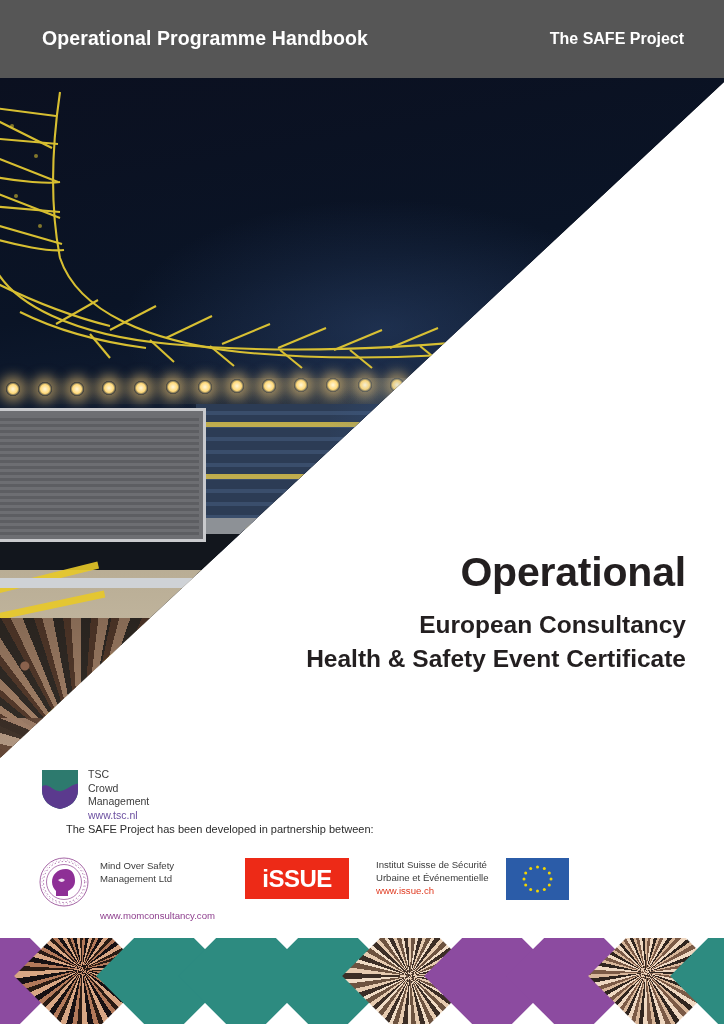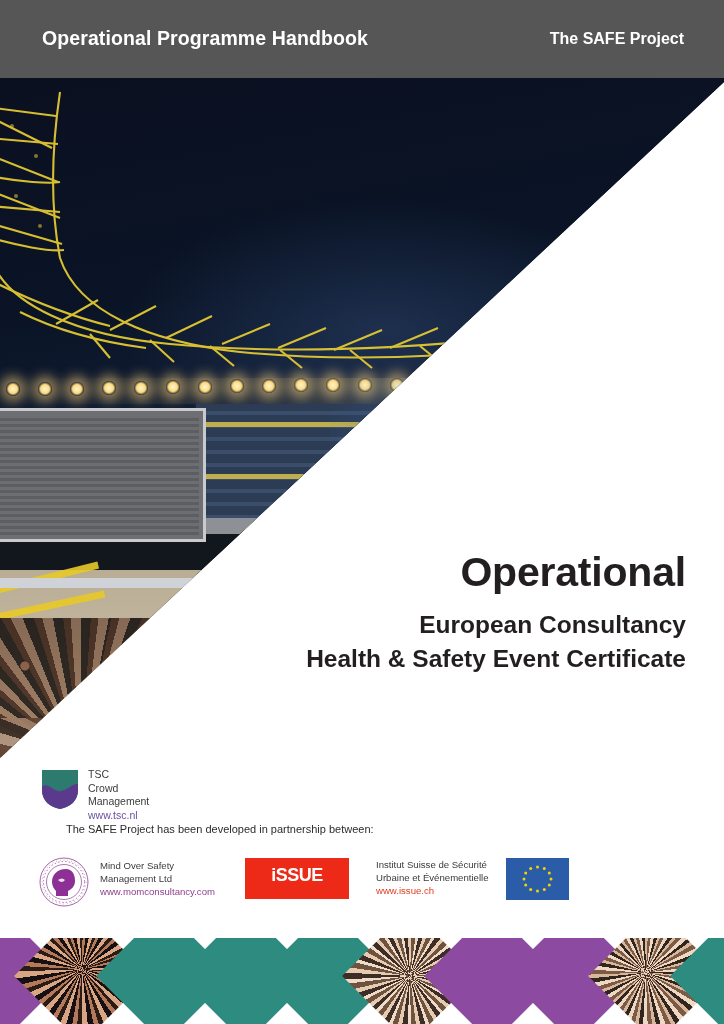--- a/index.html
+++ b/index.html
@@ -89,32 +89,32 @@
   #tsc .shield{position:absolute;left:0;top:0;width:40px;height:44px;}
   #tsc .txt{position:absolute;left:48px;top:2px;line-height:13.5px;}
   #tsc .txt span{display:block;font-size:10.5px;color:#3b3b3b;}
   #tsc .txt .url{color:#6b4fa0;}
 
   
   #partline{position:absolute;left:40px;top:823px;font-size:11px;color:#2b2b2b;margin-left:26px;}
 
   #partners{position:absolute;left:38px;top:852px;width:660px;height:62px;}
   .pt{position:absolute;font-size:9.6px;line-height:13px;color:#3b3b3b;}
-  .pt .url-pu{color:#8e3f8e;}
+  .pt .url-pu{color:#8e3f8e;margin-top:24px;}
   .pt .url-rd{color:#e03a20;}
 
   
   #mom{position:absolute;left:0px;top:4px;width:52px;height:52px;}
   #momtxt{left:62px;top:7px;}
 
   
   #issuebox{position:absolute;left:207px;top:6px;width:104px;height:41px;
       background:#ED2A17;}
   #issuebox span{position:absolute;left:0;right:0;top:7px;text-align:center;
-      color:#fff;font-size:18px;font-weight:bold;letter-spacing:-.5px;}
+      color:#fff;font-size:24px;font-weight:bold;letter-spacing:-.5px;}
   #issuetxt{left:338px;top:6px;}
 
   
   #erasmus{position:absolute;left:468px;top:6px;width:220px;height:44px;}
   #euflag{position:absolute;left:0;top:0;width:63px;height:42px;background:#2B5CA8;}
   #erasmuslabel{position:absolute;left:72px;top:6px;color:#2B5CA8;
       font-size:25px;letter-spacing:.2px;}
 
   
   #band{position:absolute;left:0;bottom:0;width:724px;height:86px;overflow:hidden;background:#fff;}

